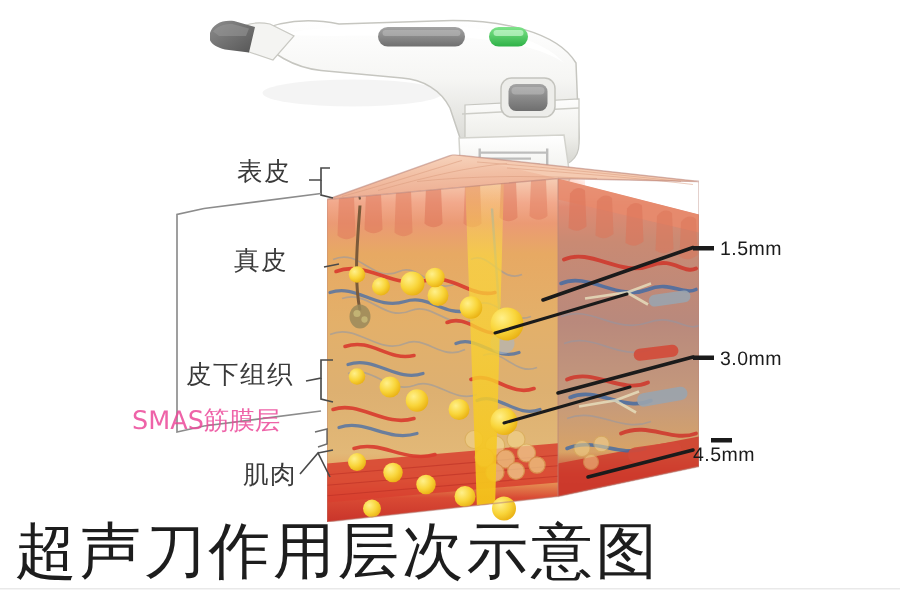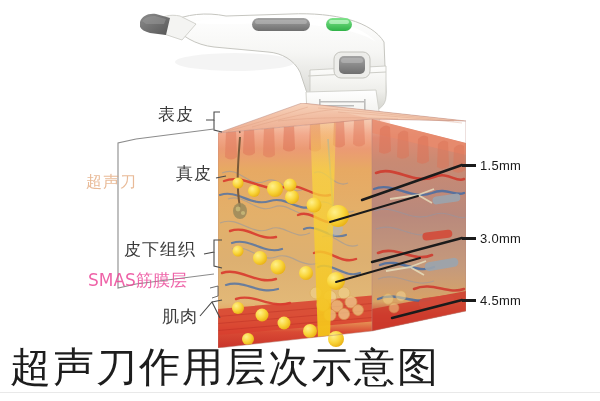--- a/index.html
+++ b/index.html
@@ -29,21 +29,21 @@
   
   #tissue{left:218px;top:103px;width:248px;height:245px;}
   .tissue-svg{display:block;}
 
   
   .left-cn{
     font-size:17px;
     color:#3a3a3a;
   }
   #lbl-biaopi{left:158px;top:103px;}
-  #lbl-zhenpi{left:176px;top:162px;}
+  #lbl-zhenpi{left:156px;top:162px;}
   #lbl-pixia{left:124px;top:238px;}
   #lbl-jirou{left:162px;top:305px;text-align:right;}
 
   #lbl-cssd{
     left:86px;top:172px;
     font-size:16px;
     line-height:20px;
     color:#e0a070;
     opacity:.72;
     font-family:"DejaVu Sans","Liberation Sans",sans-serif;
@@ -71,21 +71,21 @@
     width:14px;height:3px;background:#1b1b1b;margin-right:4px;flex:0 0 auto;
   }
   .depth-txt{
     font-size:13px;color:#1b1b1b;
     font-family:"Liberation Sans","DejaVu Sans",sans-serif;
     letter-spacing:.3px;
     white-space:nowrap;
   }
   #depth-0{top:157px;justify-content:center;}
   #depth-1{top:230px;align-items:center;}
-  #depth-2{top:292px;}
+  #depth-2{top:292px;flex-direction:column;}
 
   
   #title{
     left:10px;top:340px;
     font-size:41px;
     font-family:"DejaVu Sans","Liberation Sans",sans-serif;
     color:#1d1d1d;
     letter-spacing:2px;
     white-space:nowrap;
   }
@@ -451,21 +451,20 @@
       <path d="M 336 282 L 420 258" stroke-width="2"></path>
     </g>
   </svg>
 
   <div class="abs cnlabel left-cn" id="lbl-biaopi">表皮</div>
   <div class="abs cnlabel left-cn" id="lbl-zhenpi">真皮</div>
   <div class="abs cnlabel left-cn" id="lbl-pixia">皮下组织</div>
   <div class="abs cnlabel left-cn" id="lbl-jirou">肌肉</div>
 
   <div class="abs" id="lbl-cssd">
-    <div>超声刀</div>
   </div>
 
   <div class="abs" id="lbl-smas">SMAS筋膜层</div>
 
   <div class="depth-row" id="depth-0">
     <span class="depth-dash"></span>
     <span class="depth-txt">1.5mm</span>
   </div>
   <div class="depth-row" id="depth-1">
     <span class="depth-dash"></span>

